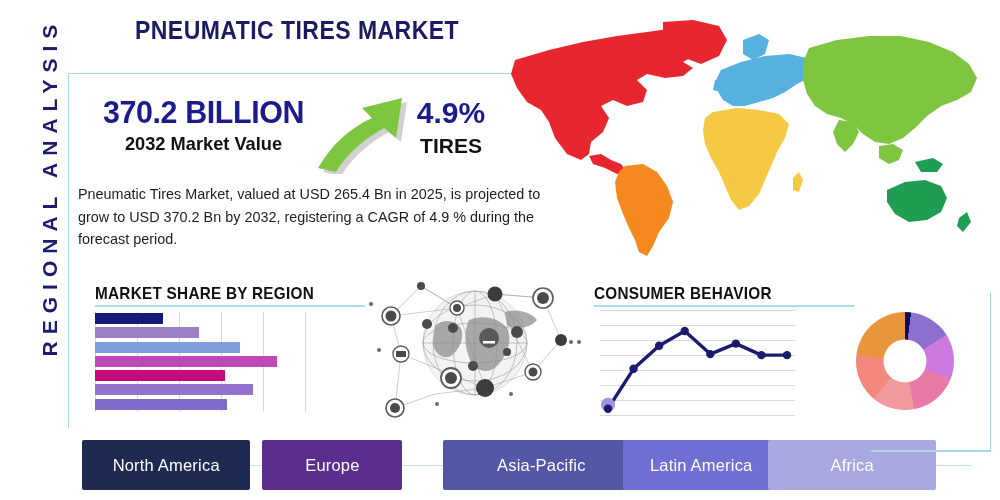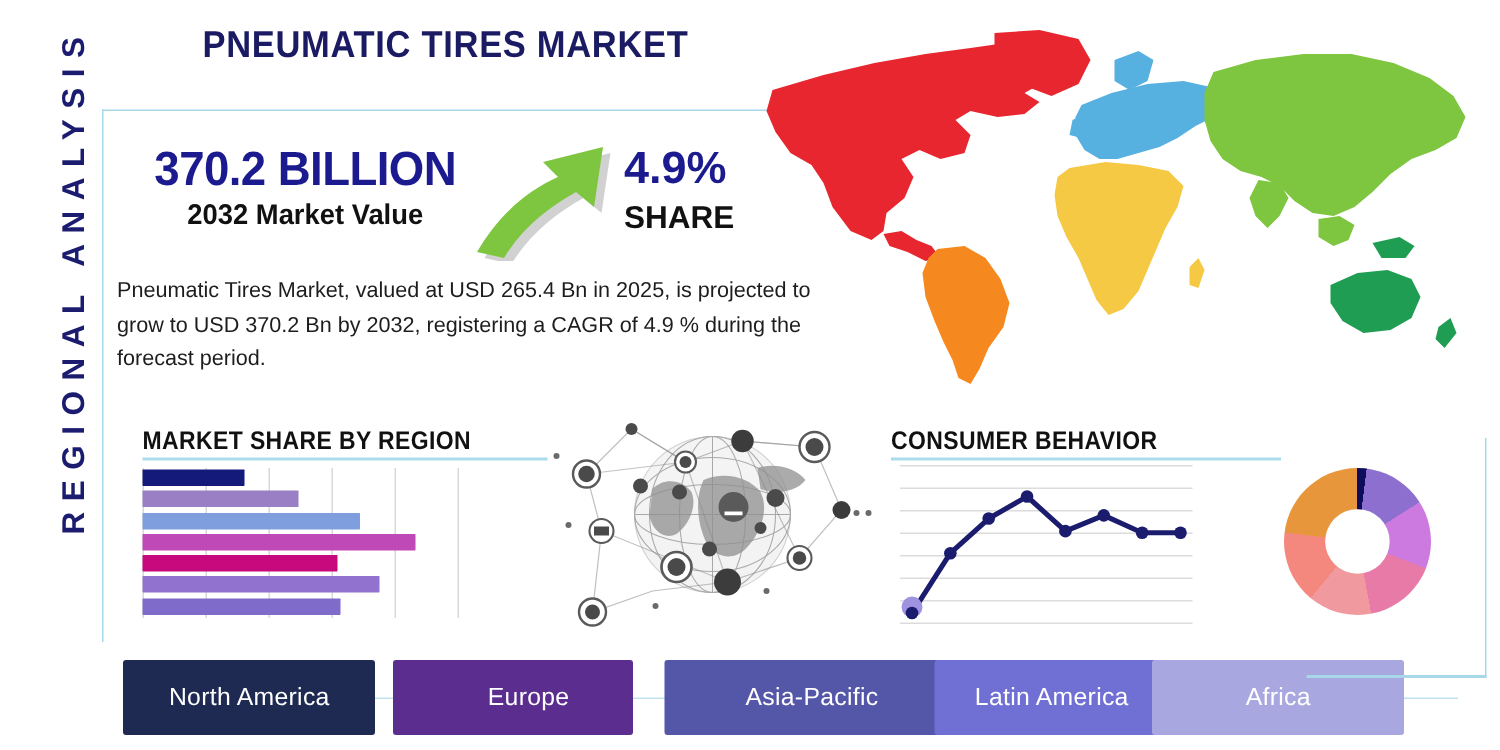--- a/index.html
+++ b/index.html
@@ -40,21 +40,21 @@
   .kpi{position:absolute;left:96px;top:96px;width:420px;height:72px;}
   .kpi-left{position:absolute;left:0;top:0;width:215px;text-align:center;}
   .kpi-big{
     font-size:32px;font-weight:bold;color:#1b1b8f;letter-spacing:-.4px;
     line-height:1;white-space:nowrap;transform:scaleX(.95);transform-origin:center;
   }
   .kpi-sub{
     margin-top:6px;font-size:19px;font-weight:bold;color:#111;line-height:1;
     white-space:nowrap;transform:scaleX(.96);transform-origin:center;
   }
-  .kpi-right{position:absolute;left:320px;top:2px;width:110px;}
+  .kpi-right{position:absolute;left:300px;top:2px;width:110px;text-align:center;}
   .kpi-pct{font-size:30px;font-weight:bold;color:#1b1b8f;line-height:1;}
   .kpi-cagr{margin-top:7px;font-size:21px;font-weight:bold;color:#111;line-height:1;}
   .arrow-wrap{position:absolute;left:214px;top:-8px;width:108px;height:86px;}
 
   
   .body-copy{
     position:absolute;left:78px;top:183px;width:480px;
     font-size:14.4px;line-height:22.5px;color:#1d1d1d;
   }
 
@@ -137,21 +137,21 @@
       <div class="kpi-sub">2032 Market Value</div>
     </div>
     <div class="arrow-wrap">
       <svg width="108" height="86" viewBox="0 0 108 86">
         <path d="M8,80 C22,56 40,40 62,30 L52,20 L92,10 L86,50 L74,40 C56,50 38,64 26,84 Z" fill="#9a9a9a" opacity=".45" transform="translate(5,4)"></path>
         <path d="M8,80 C22,56 40,40 62,30 L52,20 L92,10 L86,50 L74,40 C56,50 38,64 26,84 Z" fill="#7ec63f"></path>
       </svg>
     </div>
     <div class="kpi-right">
       <div class="kpi-pct">4.9%</div>
-      <div class="kpi-cagr">SHARE</div>
+      <div class="kpi-cagr">TIRES</div>
     </div>
   </div>
 
   <div class="body-copy">Pneumatic Tires Market, valued at USD 265.4 Bn in 2025, is projected to grow to USD 370.2 Bn by 2032, registering a CAGR of 4.9 % during the forecast period.</div>
 
   <div class="sec-head" style="left:95px;top:284px;">MARKET SHARE BY REGION</div>
   <div class="sec-rule" style="left:95px;top:305px;width:270px;"></div>
 
   <div class="sec-head" style="left:594px;top:284px;">CONSUMER BEHAVIOR</div>
   <div class="sec-rule" style="left:594px;top:305px;width:260px;"></div>
@@ -249,21 +249,21 @@
       </svg>
     </div>
 
   <div class="donut" style="background: conic-gradient(rgb(13, 13, 92) 0deg, rgb(13, 13, 92) 7.2deg, rgb(141, 111, 208) 7.2deg, rgb(141, 111, 208) 57.6deg, rgb(204, 122, 224) 57.6deg, rgb(204, 122, 224) 111.6deg, rgb(232, 122, 168) 111.6deg, rgb(232, 122, 168) 169.2deg, rgb(240, 154, 160) 169.2deg, rgb(240, 154, 160) 219.6deg, rgb(244, 136, 126) 219.6deg, rgb(244, 136, 126) 277.2deg, rgb(232, 150, 60) 277.2deg, rgb(232, 150, 60) 360deg);">
     <div class="donut-hole"></div>
   </div>
 
   <div class="pills">
     <div class="pill-rule"></div>
   <div class="pill" style="left: 0px; width: 168.4px; background: rgb(30, 42, 82);">North America</div>
-      <div class="pill" style="left: 180.4px; width: 140px; background: rgb(91, 45, 142); padding-left: 20px;">Europe</div>
+      <div class="pill" style="left: 180.4px; width: 140px; background: rgb(91, 45, 142);">Europe</div>
       <div class="pill" style="left: 360.8px; width: 197px; background: rgb(84, 86, 168);">Asia-Pacific</div>
       <div class="pill" style="left: 541.2px; width: 156px; background: rgb(111, 111, 212);">Latin America</div>
       <div class="pill" style="left: 686px; width: 168.4px; background: rgb(169, 167, 224);">Africa</div>
     </div>
 
   <div class="right-rule"></div>
   <div class="right-rule-b"></div>
 
 </div>
 

